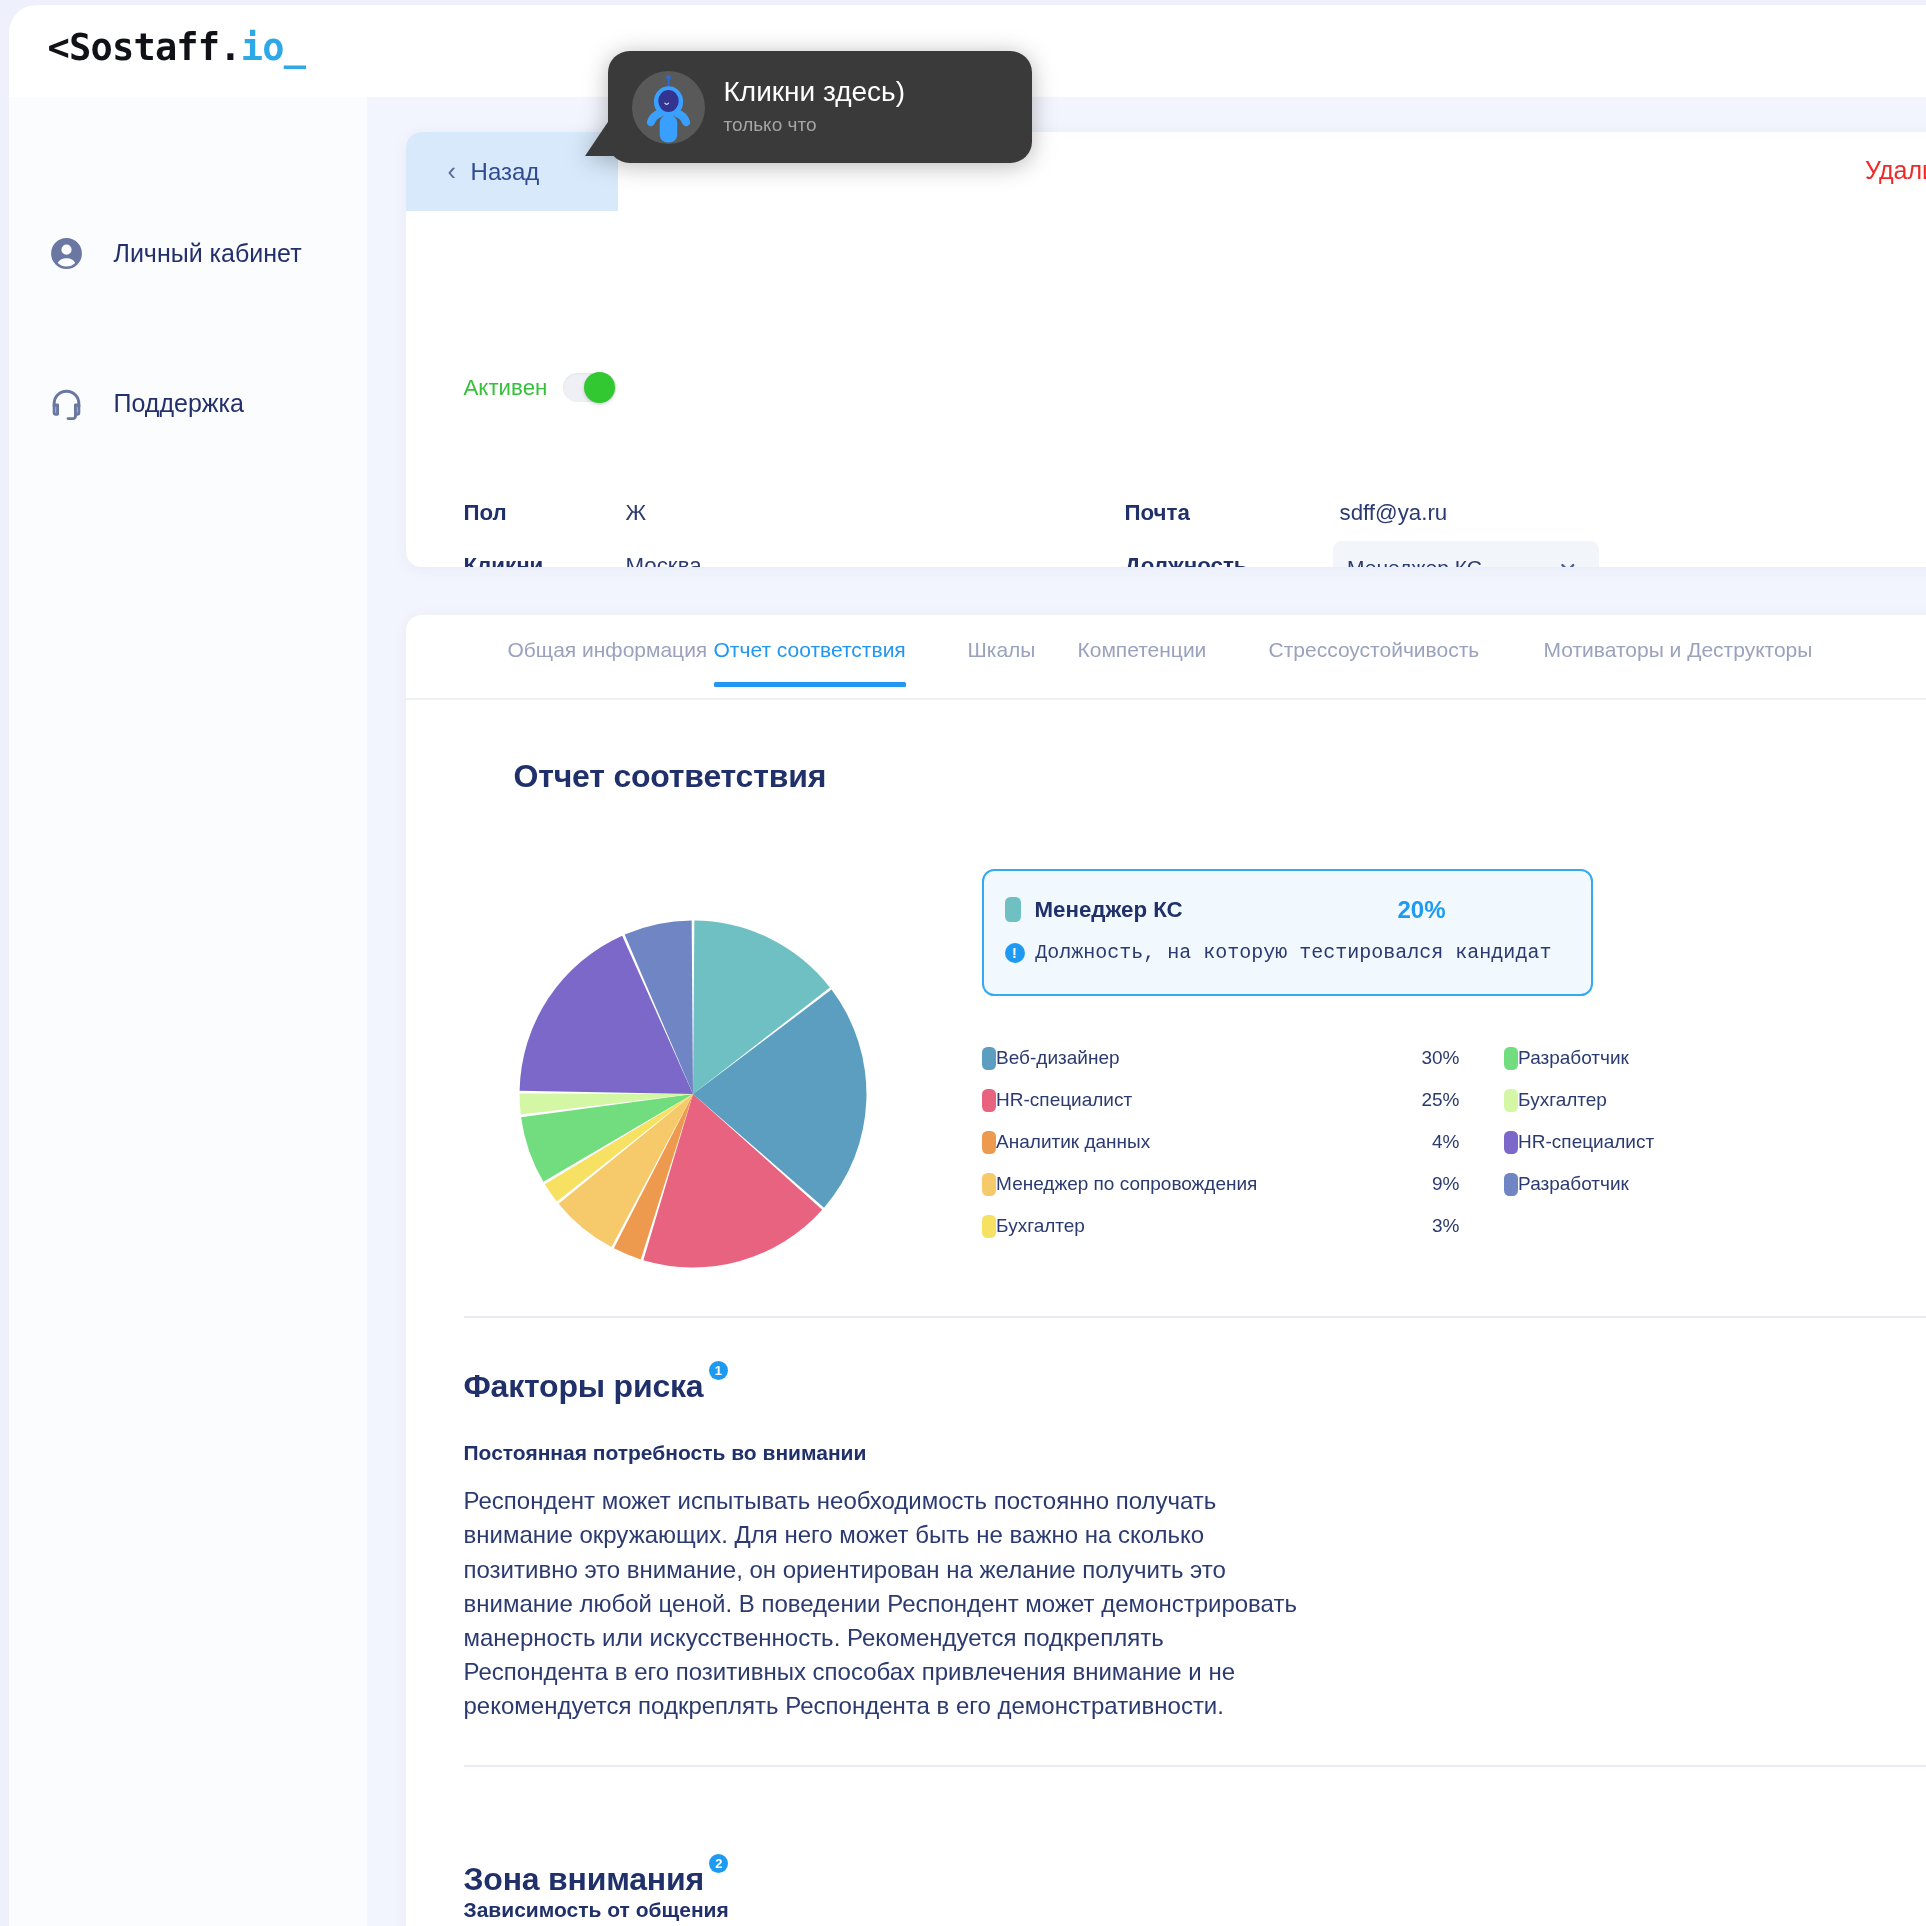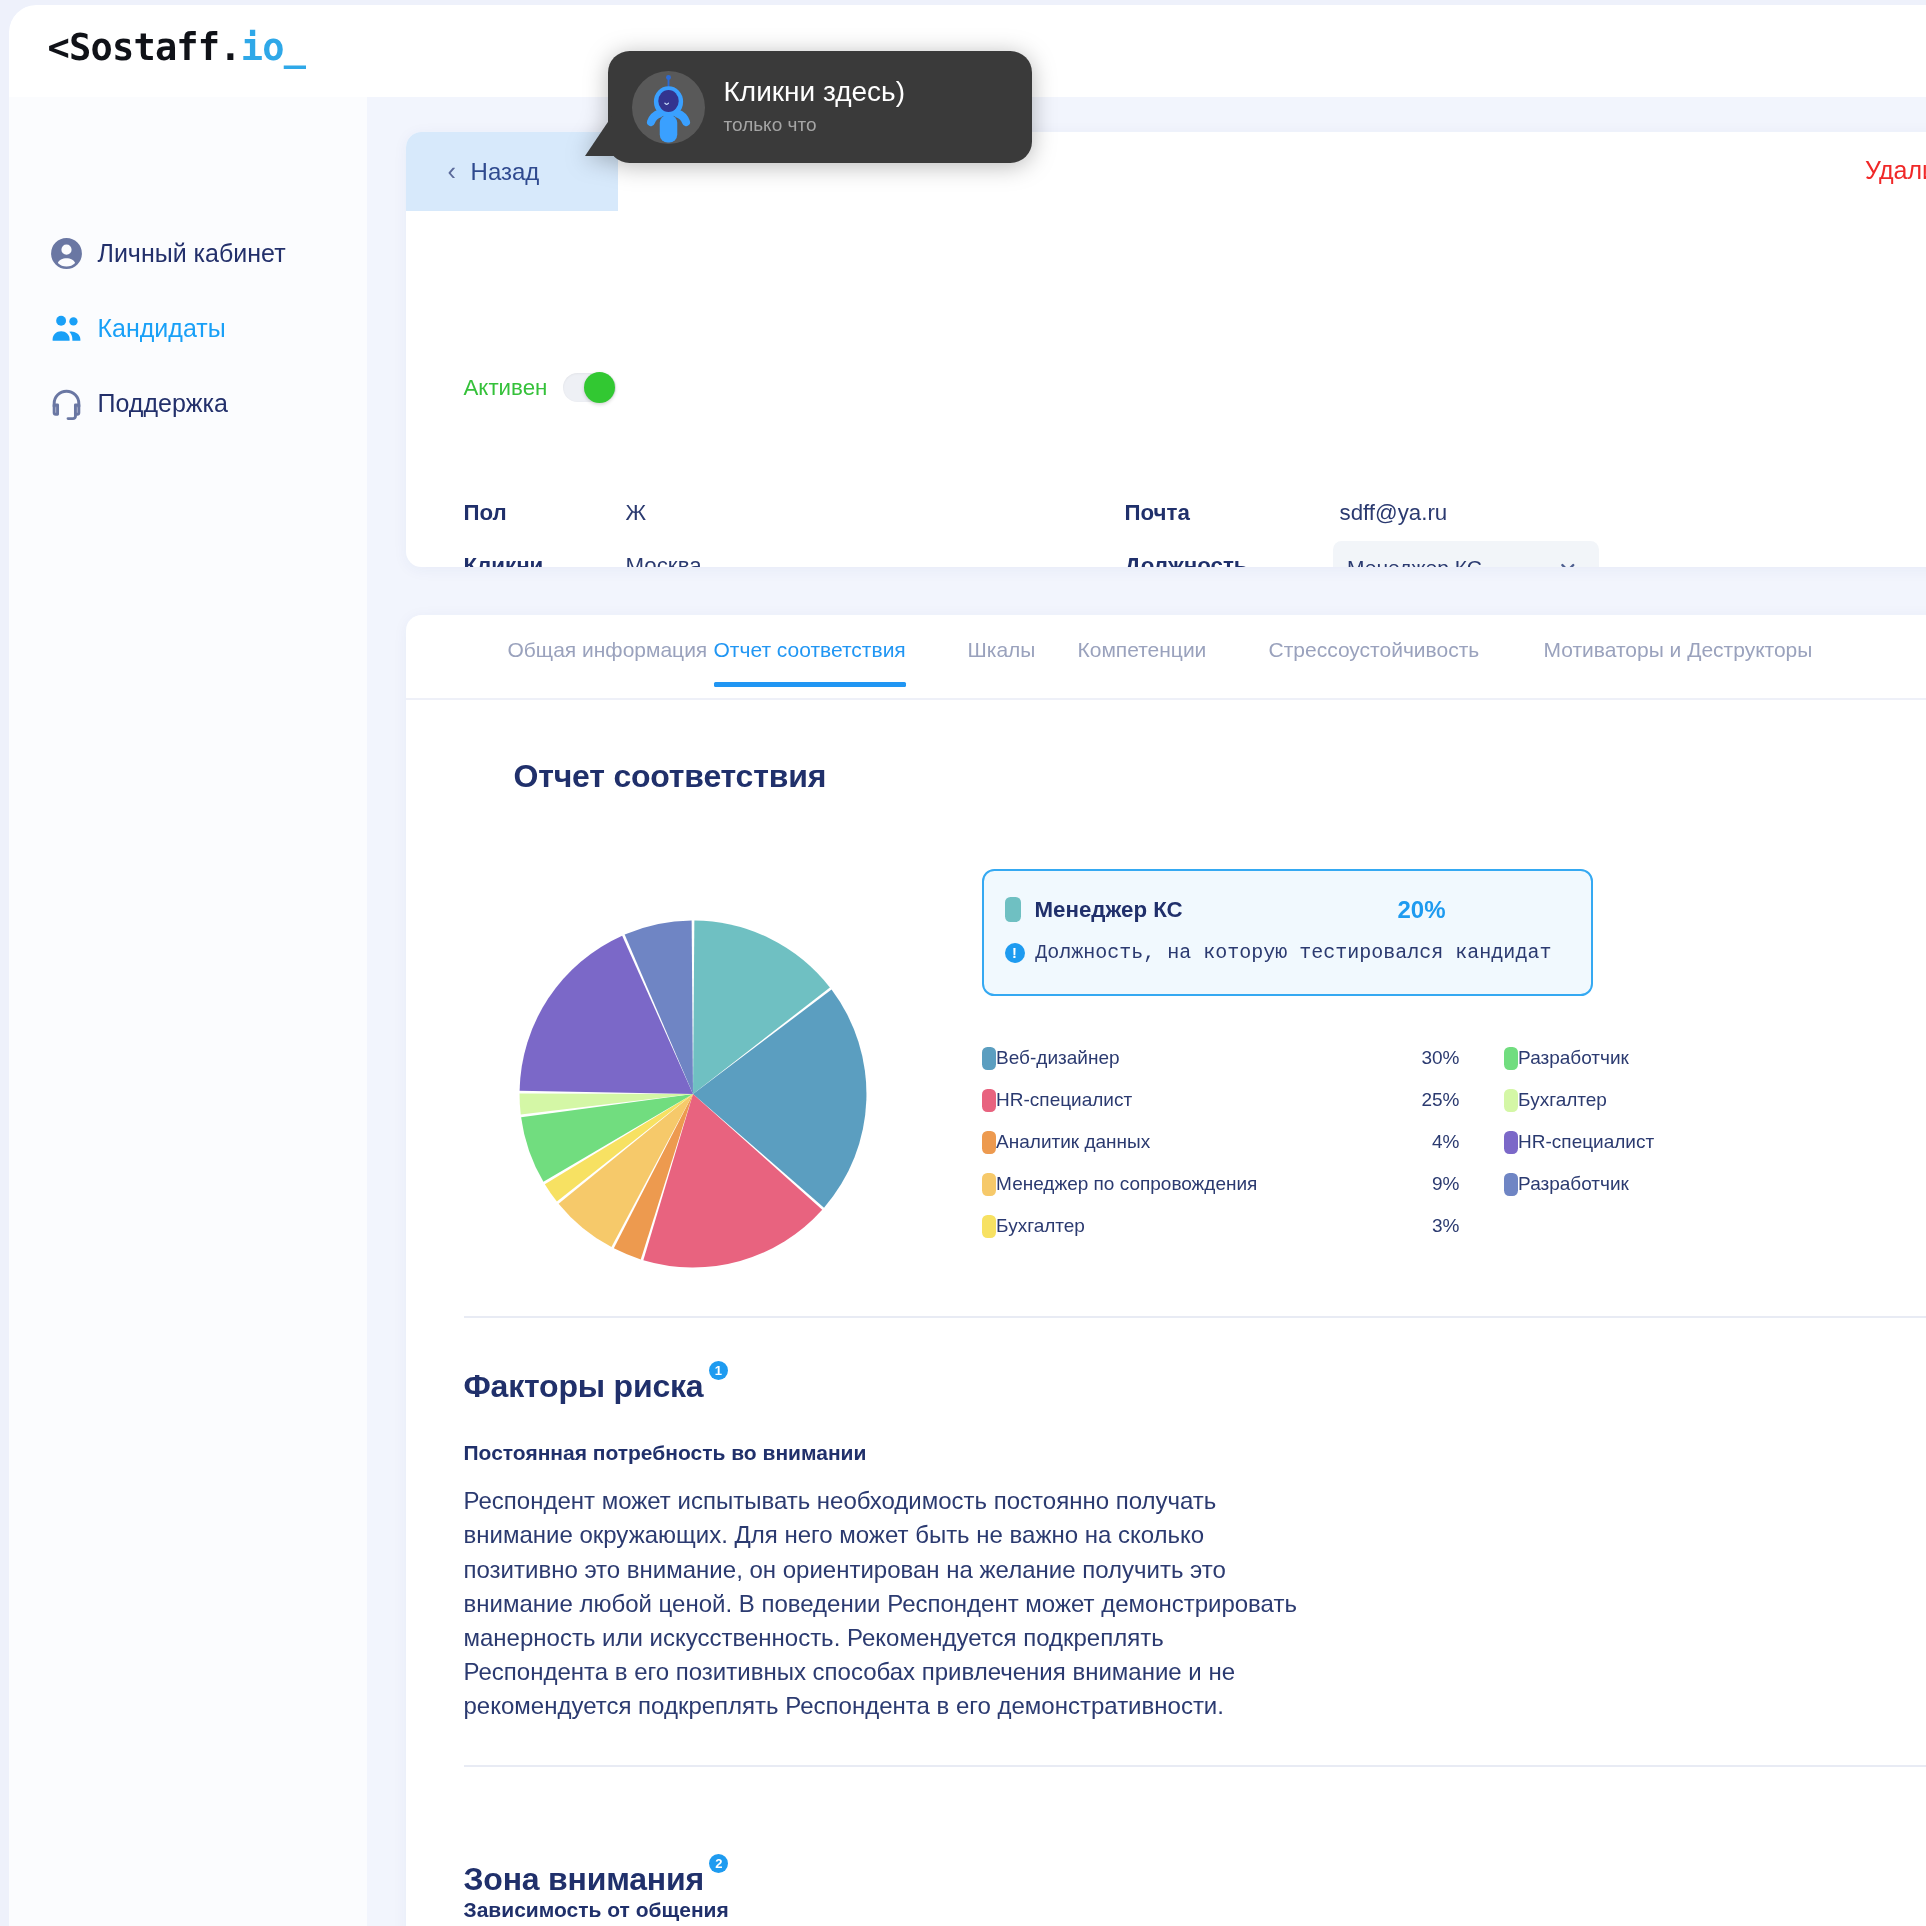--- a/index.html
+++ b/index.html
@@ -59,21 +59,21 @@
     cursor: pointer;
   }
   .nav-item .nav-icon {
     width: 42px;
     margin-left: 37px;
     display: flex;
     align-items: center;
     justify-content: center;
   }
   .nav-item .nav-label {
-    margin-left: 10px;
+    margin-left: 26px;
     font-size: 25px;
     color: #23306b;
     white-space: nowrap;
   }
   .nav-item.active .nav-label { color: #19a0f7; }
   #nav-0 { top: 127px; }
   #nav-1 { top: 202px; }
   #nav-2 { top: 277px; }
 
   
@@ -439,31 +439,20 @@
 
     <div class="nav-item" id="nav-0">
       <span class="nav-icon">
         <svg viewBox="0 0 24 24" width="37" height="37" fill="#6a77a3">
           <path d="M12 2a10 10 0 1 0 0 20 10 10 0 0 0 0-20zm0 4.2a3.3 3.3 0 1 1 0 6.6 3.3 3.3 0 0 1 0-6.6zm0 14.3a7.9 7.9 0 0 1-5.6-2.3c.6-2 3-3.2 5.6-3.2s5 1.2 5.6 3.2a7.9 7.9 0 0 1-5.6 2.3z"></path>
         </svg>
       </span>
       <span class="nav-label">Личный кабинет</span>
     </div>
 
-    <div class="nav-item active" id="nav-1">
-      <span class="nav-icon">
-        <svg viewBox="0 0 24 24" width="37" height="37" fill="#19a0f7">
-          <circle cx="8.5" cy="7" r="3.2"></circle>
-            <circle cx="16.5" cy="7.4" r="2.7"></circle>
-          <path d="M3 19c0-3 2.5-5.2 5.5-5.2S14 16 14 19v1H3z"></path>
-          <path d="M15 13.9c2.7.1 6 1.6 6 5.1v1h-5.2v-1c0-2-.8-3.7-2-4.9z"></path>
-        </svg>
-      </span>
-      <span class="nav-label">Кандидаты</span>
-    </div>
 
     <div class="nav-item" id="nav-2">
       <span class="nav-icon">
         <svg viewBox="0 0 24 24" width="37" height="37" fill="none" stroke="#6a77a3" stroke-width="1.9" stroke-linecap="round" stroke-linejoin="round">
           <path d="M4 14v-2a8 8 0 0 1 16 0v2"></path>
           <path d="M4 13h2.2v6H5a1 1 0 0 1-1-1z"></path>
           <path d="M20 13h-2.2v6H19a1 1 0 0 0 1-1z"></path>
           <path d="M17.8 19v1.2a1.6 1.6 0 0 1-1.6 1.6H13"></path>
         </svg>
       </span>

